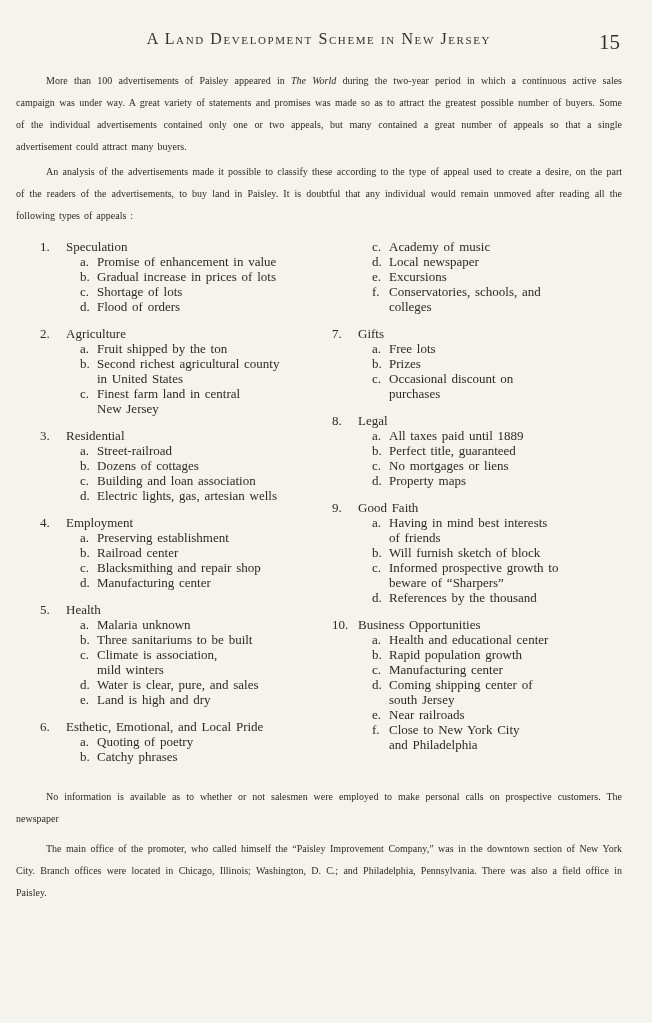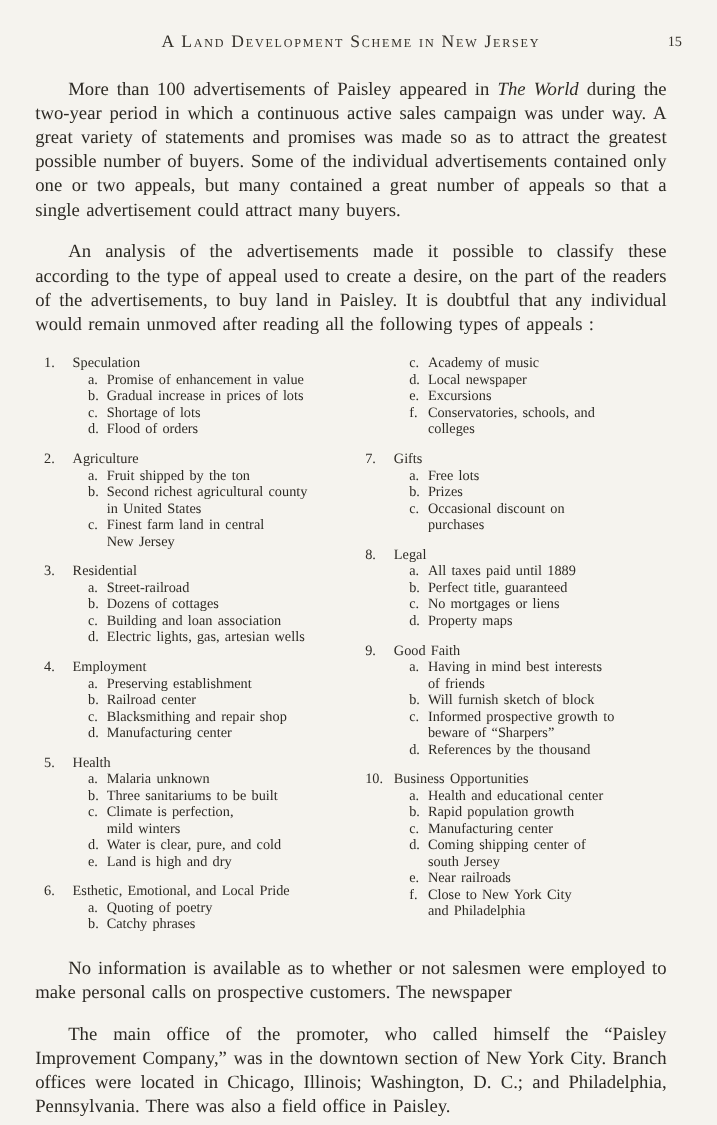--- a/index.html
+++ b/index.html
@@ -27,27 +27,27 @@
   .head-title {
     font-variant: small-caps;
     letter-spacing: 1.6px;
     font-size: 16px;
     color: #35312a;
   }
   .head-pagenum {
     position: absolute;
     right: 2px;
     top: 0;
-    font-size: 13px;
+    font-size: 21px;
     color: #35312a;
   }
   
   .para {
-    margin: 16px;
-    font-size: 17px;
+    margin: 0;
+    font-size: 10px;
     line-height: 22px;
     text-align: justify;
     text-indent: 30px;
     word-spacing: 1.5px;
     color: #2d2a24;
   }
   .para.first { margin-top: 18px; }
   .para + .para { margin-top: 3px; }
   .italic { font-style: italic; }
   
@@ -180,26 +180,26 @@
           <div class="appeal-item">
             <span class="appeal-letter">a.</span>
             <span class="appeal-text">Malaria unknown</span>
           </div>
           <div class="appeal-item">
             <span class="appeal-letter">b.</span>
             <span class="appeal-text">Three sanitariums to be built</span>
           </div>
           <div class="appeal-item">
             <span class="appeal-letter">c.</span>
-            <span class="appeal-text">Climate is perfection,
+            <span class="appeal-text">Climate is association,
 mild winters</span>
           </div>
           <div class="appeal-item">
             <span class="appeal-letter">d.</span>
-            <span class="appeal-text">Water is clear, pure, and cold</span>
+            <span class="appeal-text">Water is clear, pure, and sales</span>
           </div>
           <div class="appeal-item">
             <span class="appeal-letter">e.</span>
             <span class="appeal-text">Land is high and dry</span>
           </div>
         </div>
         <div class="appeal-group">
           <div class="appeal-head">
             <span class="appeal-num">6.</span>
             <span class="appeal-title">Esthetic, Emotional, and Local Pride</span>

